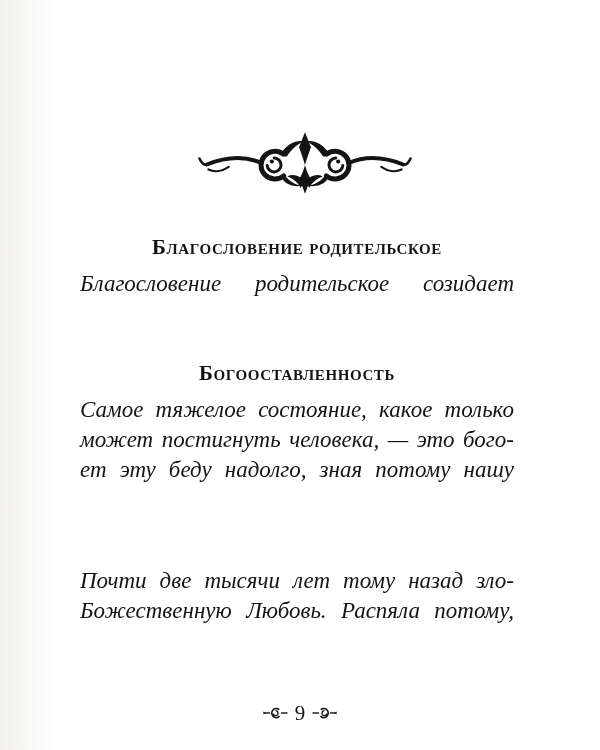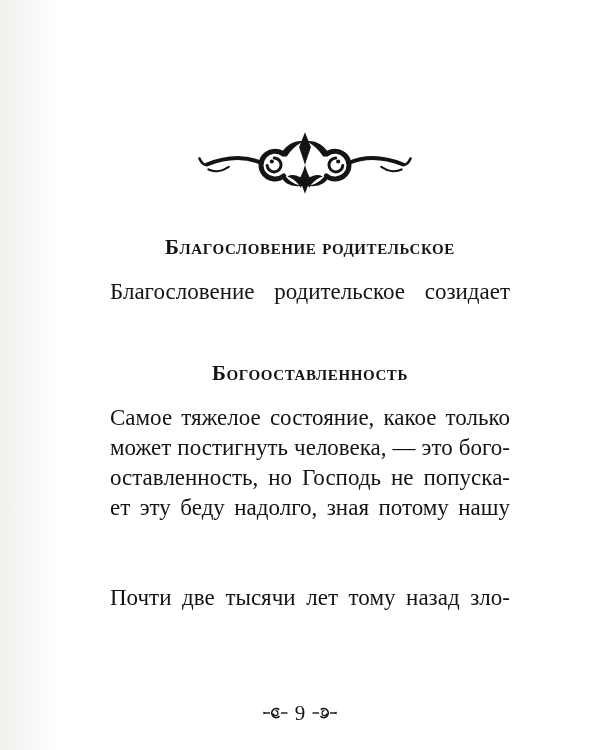--- a/index.html
+++ b/index.html
@@ -18,36 +18,36 @@
     position: absolute; left: 0; top: 0; bottom: 0; width: 55px;
     background: linear-gradient(90deg, #f1f0ed 0%, rgba(255,255,255,0) 100%);
     pointer-events: none;
   }
 
   .flourish-wrap {
     position: absolute; top: 131px; left: 88px; width: 434px;
     display: flex; justify-content: center;
   }
 
-  #sections .section { position: absolute; left: 93px; width: 434px; }
+  #sections .section { position: absolute; left: 80px; width: 434px; }
   #sections .section:nth-child(1) { top: 234px; }
   #sections .section:nth-child(2) { top: 360px; }
   #sections .section:nth-child(3) { top: 566px; }
 
   .heading {
     margin: 0 0 9px 0;
     font-size: 21px; line-height: 26px;
     font-weight: bold;
     font-variant: small-caps;
     letter-spacing: 0.6px;
     text-align: center;
     color: #141414;
   }
 
-  .paragraph { margin: 17px; }
+  .paragraph { margin: 0; font-style: italic; }
   .line {
     font-size: 23px; line-height: 30px;
     text-align: justify;
     text-align-last: justify;
     color: #141414;
   }
   .line.last { text-align-last: left; }
 
   .footer {
     position: absolute; top: 701px; left: 0; width: 600px;
@@ -95,27 +95,27 @@
         <h2 class="heading">Благословение родительское</h2>
         <div class="paragraph">
           <div class="line">Благословение родительское созидает</div>
         </div>
       </section>
       <section class="section">
         <h2 class="heading">Богооставленность</h2>
         <div class="paragraph">
           <div class="line">Самое тяжелое состояние, какое только</div>
           <div class="line">может постигнуть человека, — это бого-</div>
-          <div class="line">оставленность, но Господь не попуска-</div>
           <div class="line">ет эту беду надолго, зная потому нашу</div>
         </div>
       </section>
       <section class="section">
         <div class="paragraph">
           <div class="line">Почти две тысячи лет тому назад зло-</div>
+          <div class="line">Божественную Любовь. Распяла потому,</div>
         </div>
       </section>
     </div>
 
   <div class="footer">
     <svg width="25" height="14" viewBox="0 0 25 14">
       <path d="M0.5 7 H7" stroke="#141414" stroke-width="1.4"></path>
       <path d="M18 7 H24.5" stroke="#141414" stroke-width="1.4"></path>
       <path d="M2.5 7 L0.5 5.6 V8.4 Z" fill="#141414"></path>
       <path d="M16.2 3.6 A4.5 4.5 0 1 0 16.5 10.2" fill="none" stroke="#141414" stroke-width="1.7"></path>

